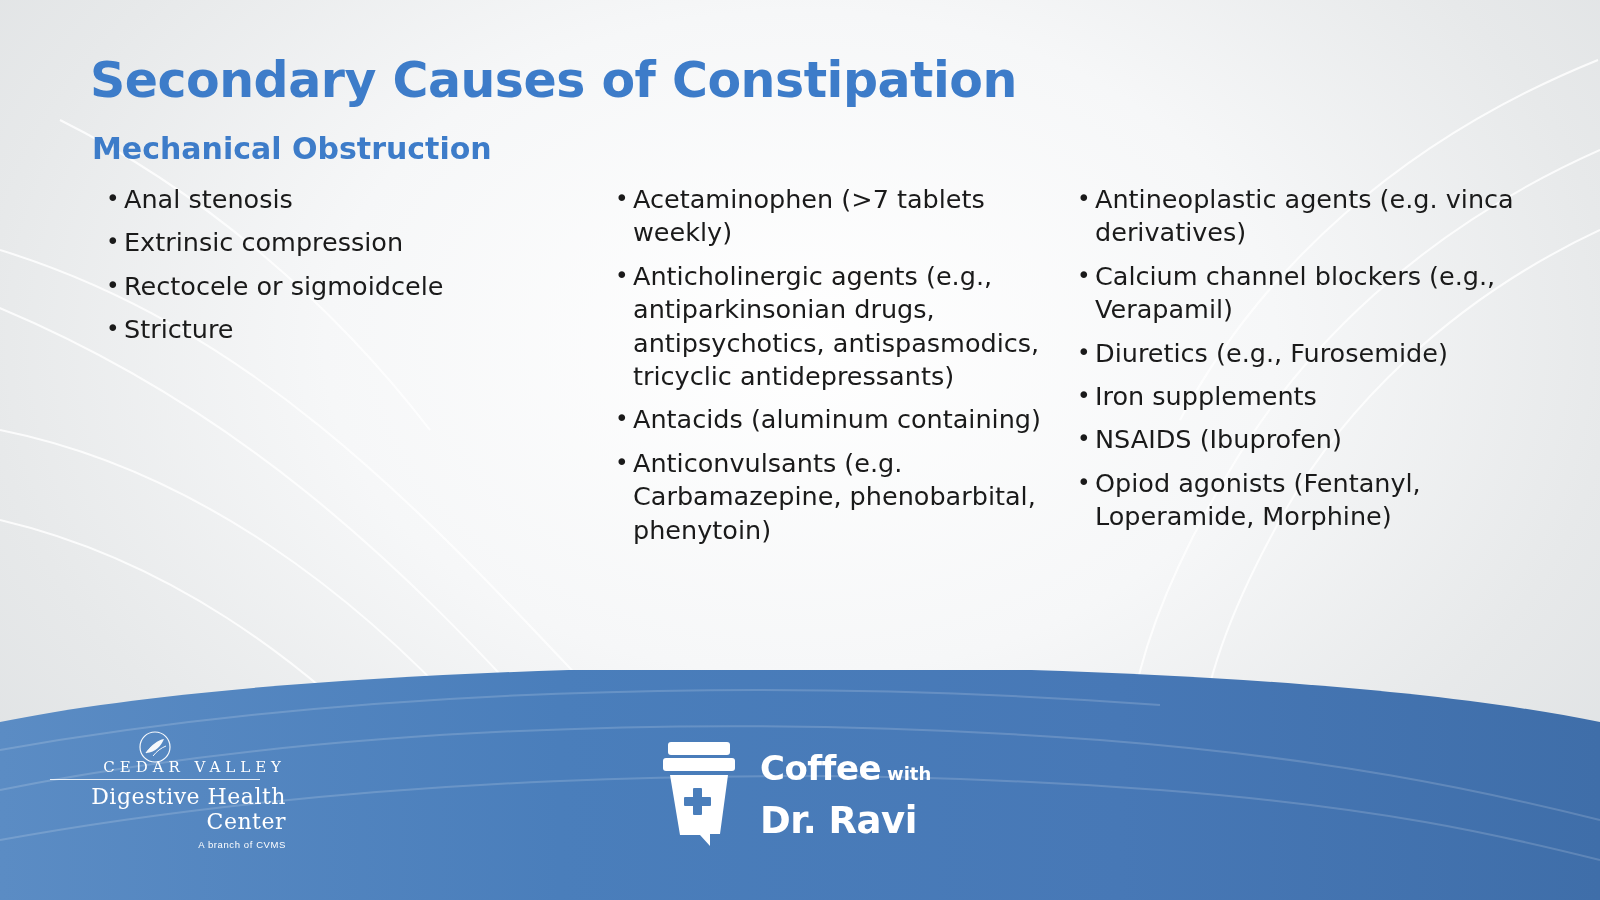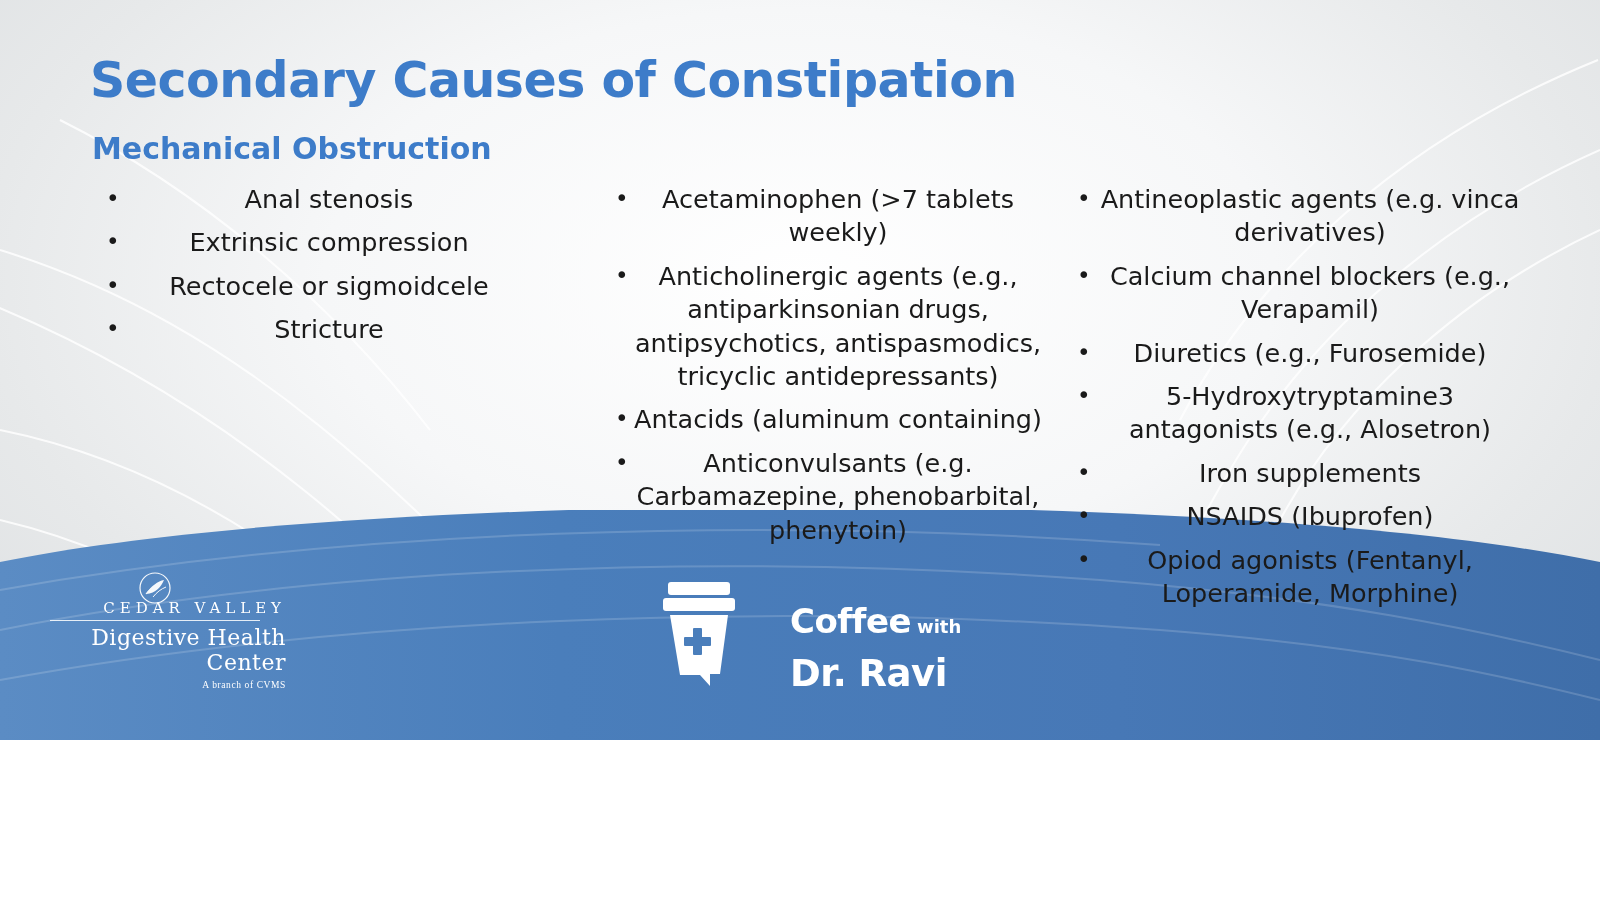--- a/index.html
+++ b/index.html
@@ -9,21 +9,21 @@
   body {
     width: 1600px;
     height: 900px;
     overflow: hidden;
     font-family: "DejaVu Sans", sans-serif;
     background: #ffffff;
   }
   .slide {
     position: relative;
     width: 1600px;
-    height: 740px;
+    height: 900px;
     overflow: hidden;
     background:
       radial-gradient(ellipse at 50% 38%, #ffffff 0%, #f6f7f8 42%, #e7e9ea 72%, #dcdfe1 100%);
   }
   
   .bg-swoosh {
     position: absolute;
     left: 0; top: 0;
     width: 1600px; height: 900px;
     pointer-events: none;
@@ -66,21 +66,20 @@
     padding: 0;
     position: absolute;
     color: #1a1a1a;
     font-size: 25.5px;
     line-height: 1.31;
   }
   ul.bullets li {
     position: relative;
     padding-left: 20px;
     margin-bottom: 10px;
-    text-align: center;
   }
   ul.bullets li::before {
     content: "\2022";
     position: absolute;
     left: 2px;
     top: 0;
     font-size: 23px;
     line-height: 1.33;
   }
 
@@ -127,35 +126,34 @@
     height: 1px;
     background: rgba(255,255,255,0.85);
     margin: 3px auto 4px auto;
   }
   .cv-line2 {
     font-family: "DejaVu Serif", serif;
     font-size: 22px;
     letter-spacing: 0.5px;
   }
   .cv-line3 {
-    font-family: Liberation Serif, serif;
+    font-family: Liberation Sans, sans-serif;
     font-size: 9.5px;
     letter-spacing: 0.6px;
     margin-top: 5px;
   }
 
   
   .coffee-logo {
     position: absolute;
     left: 660px;
     bottom: 48px;
     display: flex;
-    align-items: flex-end;
+    align-items: center;
     color: #ffffff;
-    gap: 30px;
   }
   .coffee-cup {
     margin-right: 14px;
   }
   .coffee-words {
     line-height: 1;
   }
   .coffee-top {
     font-size: 34px;
     font-weight: bold;
@@ -223,21 +221,20 @@
     <li>Acetaminophen (&gt;7 tablets weekly)</li>
     <li>Anticholinergic agents (e.g., antiparkinsonian drugs, antipsychotics, antispasmodics, tricyclic antidepressants)</li>
     <li>Antacids (aluminum containing)</li>
     <li>Anticonvulsants (e.g. Carbamazepine, phenobarbital, phenytoin)</li>
   </ul>
 
   <ul class="bullets col-meds2">
     <li>Antineoplastic agents (e.g. vinca derivatives)</li>
     <li>Calcium channel blockers (e.g., Verapamil)</li>
     <li>Diuretics (e.g., Furosemide)</li>
-    <li>5-Hydroxytryptamine3 antagonists (e.g., Alosetron)</li>
     <li>Iron supplements</li>
     <li>NSAIDS (Ibuprofen)</li>
     <li>Opiod agonists (Fentanyl, Loperamide, Morphine)</li>
   </ul>
 
   <div class="cv-logo">
     <div class="cv-mark">
       <svg width="262" height="34" viewBox="0 0 262 34">
         <g transform="translate(131,17)" fill="none" stroke="#ffffff" stroke-width="1.2" opacity="0.95">
           <circle cx="0" cy="0" r="15"></circle>

